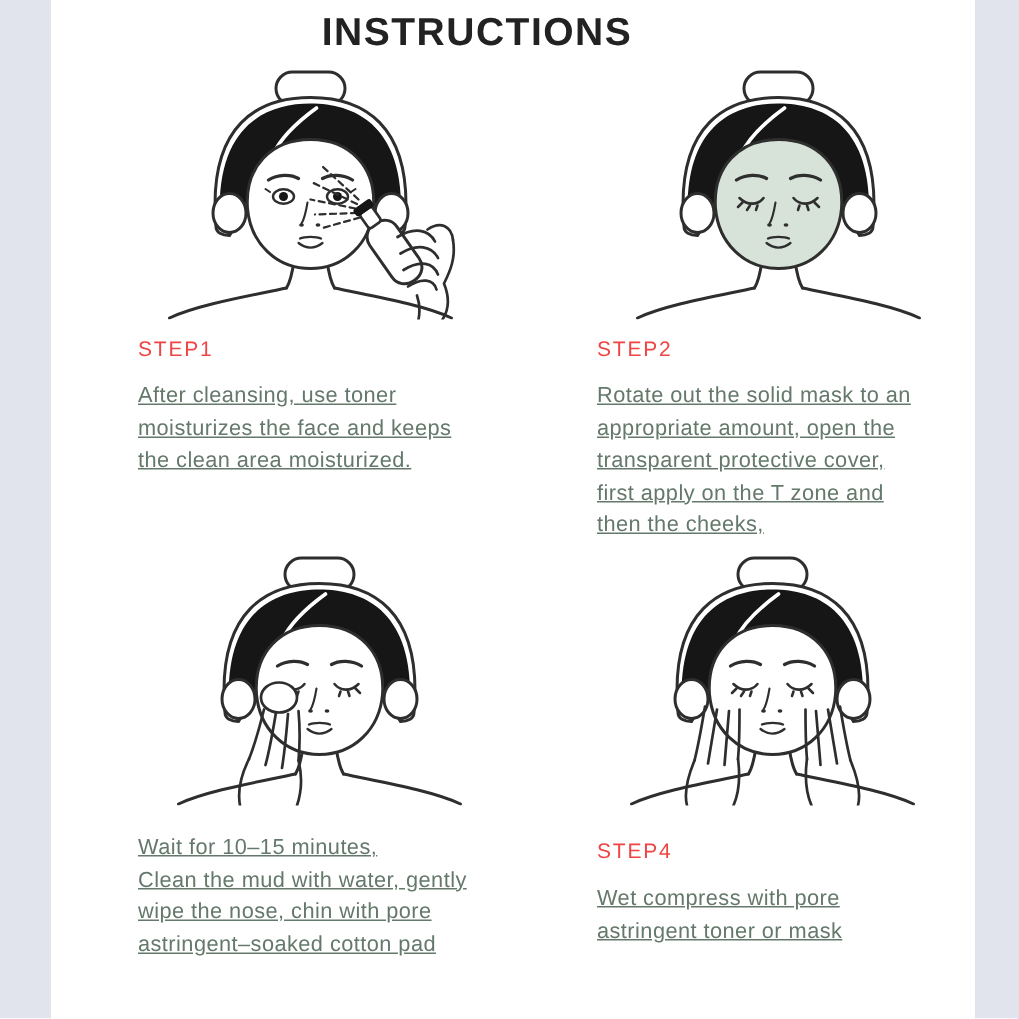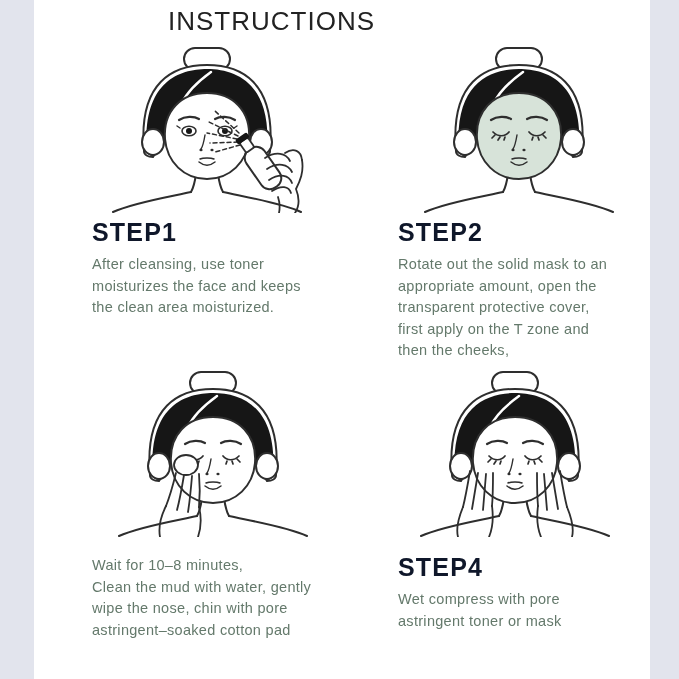--- a/index.html
+++ b/index.html
@@ -1,36 +1,36 @@
 <!DOCTYPE html>
 <html><head>
 <meta charset="utf-8">
 <style>
   html,body{margin:0;padding:0;}
   body{width:679px;height:679px;background:#ffffff;position:relative;overflow:hidden;
        font-family:"Liberation Sans", sans-serif;}
   .band{position:absolute;top:0;height:679px;background:#e2e4ed;}
   .band-left{left:0;width:34px;}
   .band-right{left:650px;width:29px;}
-  .page-title{position:absolute;left:168px;top:6px;width:300px;text-align:left;
-       font-size:26px;font-weight:400;letter-spacing:1px;color:#222222;}
+  .page-title{position:absolute;left:168px;top:6px;width:300px;text-align:center;
+       font-size:26px;font-weight:700;letter-spacing:1px;color:#222222;}
   .fig{position:absolute;width:215px;height:168px;}
   #fig1{left:100px;top:45px;}
   #fig2{left:412px;top:45px;}
   #fig3{left:106px;top:369px;}
   #fig4{left:408px;top:369px;}
   .step{position:absolute;width:285px;}
   #step1{left:92px;top:220px;}
   #step2{left:398px;top:220px;}
   #step3{left:92px;top:555px;}
   #step4{left:398px;top:555px;}
-  .step h2{margin:0 0 10px 0;font-size:25px;line-height:24px;font-weight:bold;
-       letter-spacing:1.2px;color:#0f172a;}
+  .step h2{margin:0 0 10px 0;font-size:14px;line-height:24px;font-weight:normal;
+       letter-spacing:1.2px;color:#ef4444;}
   .step .desc{font-size:14.5px;line-height:21.5px;letter-spacing:0.3px;color:#64796b;
-       white-space:pre-line;}
+       white-space:pre-line;text-decoration:underline;}
   .face-white{fill:#ffffff;}
   .face-mask{fill:#d7e3d9;}
 </style>
 </head>
 <body>
 
 <div class="band band-left"></div>
 <div class="band band-right"></div>
 
 <div class="page-title">INSTRUCTIONS</div>
@@ -182,21 +182,21 @@
 <div class="step" id="step2">
   <h2>STEP2</h2>
   <div class="desc">Rotate out the solid mask to an
 appropriate amount, open the
 transparent protective cover,
 first apply on the T zone and
 then the cheeks,</div>
 </div>
 
 <div class="step" id="step3">
-  <div class="desc">Wait for 10–8 minutes,
+  <div class="desc">Wait for 10–15 minutes,
 Clean the mud with water, gently
 wipe the nose, chin with pore
 astringent–soaked cotton pad</div>
 </div>
 
 <div class="step" id="step4">
   <h2>STEP4</h2>
   <div class="desc">Wet compress with pore
 astringent toner or mask</div>
 </div>

